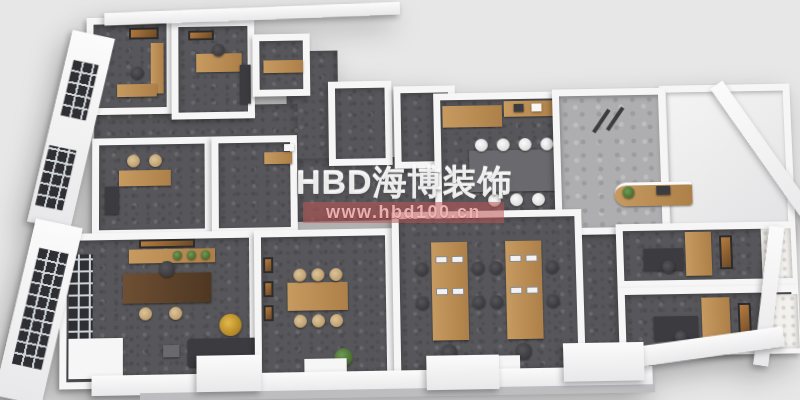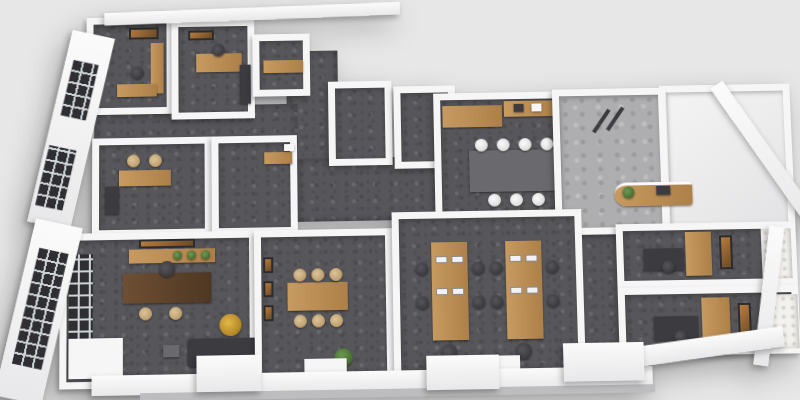--- a/index.html
+++ b/index.html
@@ -202,13 +202,17 @@
     <div class="wallpiece" style="left:716px;top:92px;width:15px;height:175px;transform:rotate(-33deg);transform-origin:top left;"></div>
     <div class="wallpiece" style="left:770px;top:232px;width:15px;height:140px;transform:rotate(9deg);transform-origin:top left;"></div>
     <div class="wallpiece" style="left:92px;top:370px;width:556px;height:20px;z-index:10;"></div>
     <div class="f" style="left:140px;top:388px;width:510px;height:8px;background:#bdbdbf;z-index:10;"></div>
     <div class="wallpiece" style="left:628px;top:342px;width:152px;height:20px;transform:rotate(-7deg);z-index:10;"></div>
     <div class="wallpiece" style="left:196px;top:352px;width:64px;height:36px;z-index:11;"></div>
     <div class="wallpiece" style="left:424px;top:356px;width:72px;height:34px;z-index:11;"></div>
     <div class="wallpiece" style="left:560px;top:346px;width:80px;height:38px;z-index:11;"></div>
   </div>
 
+  <div class="wm-brand">HBD海博装饰</div>
+  <div class="wm-band">
+    <span class="wm-url">www.hbd100.cn</span>
+  </div>
 </div>
 
 </body></html>

